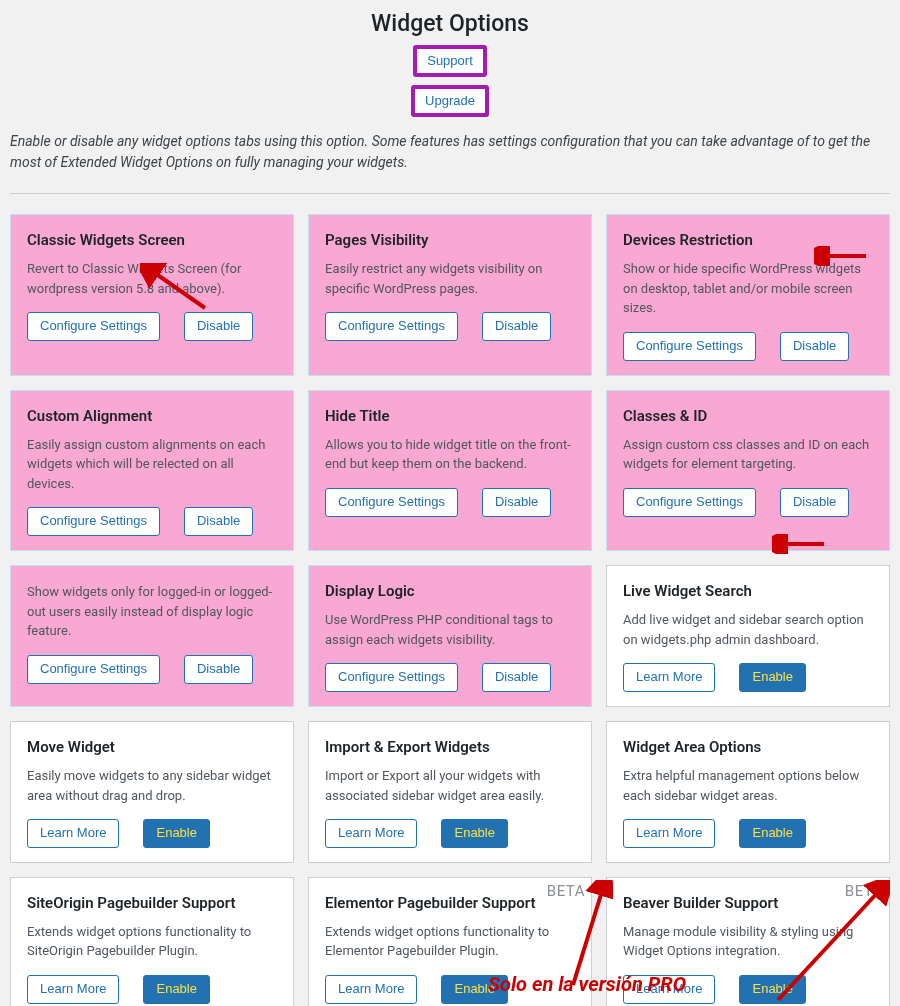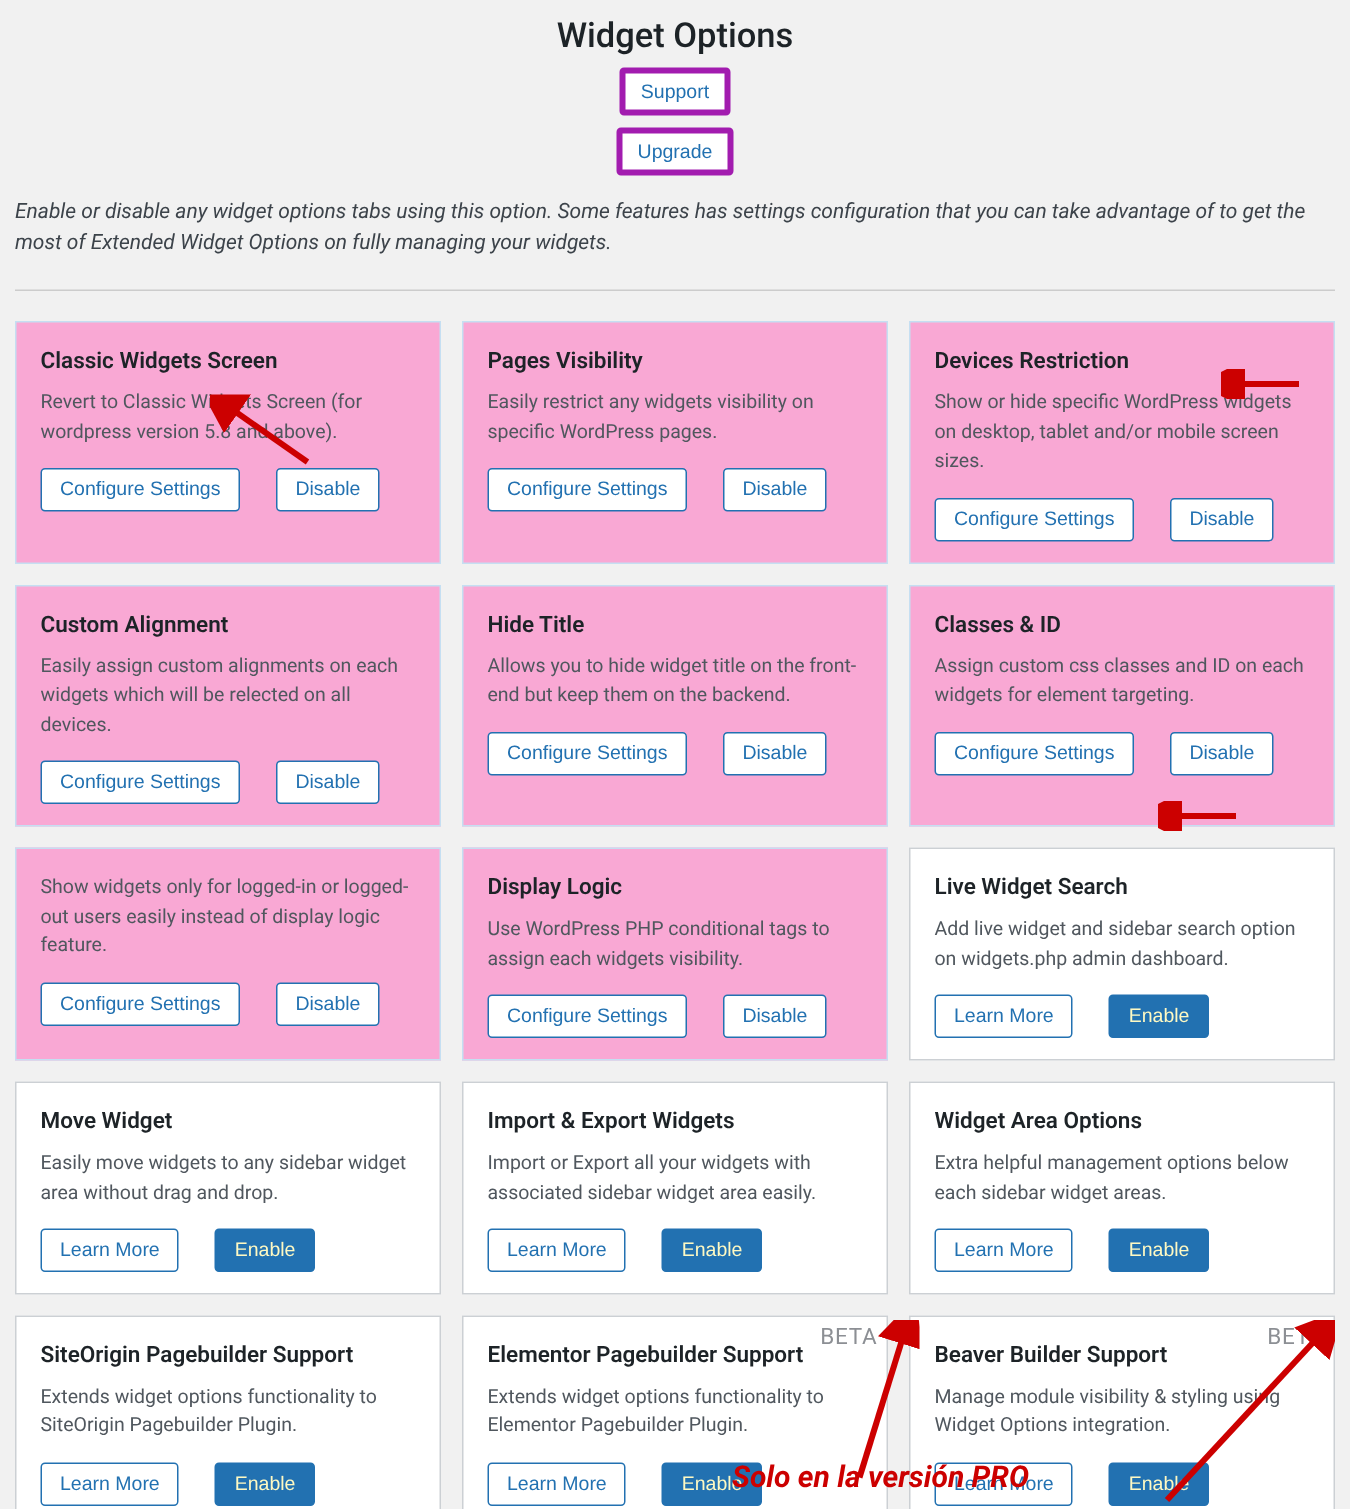--- a/index.html
+++ b/index.html
@@ -95,21 +95,21 @@
     background: #fff;
     border-radius: 3px;
     padding: 5px 12px;
     font-size: 13px;
     cursor: pointer;
     line-height: 1.3;
   }
   .btn-primary {
     border: 1px solid #2271b1;
     background: #2271b1;
-    color: #fef9c3;
+    color: #fde047;
     border-radius: 3px;
     padding: 5px 12px;
     font-size: 13px;
     cursor: pointer;
     line-height: 1.3;
   }
 
   .badge-beta {
     position: absolute;
     top: 4px;

